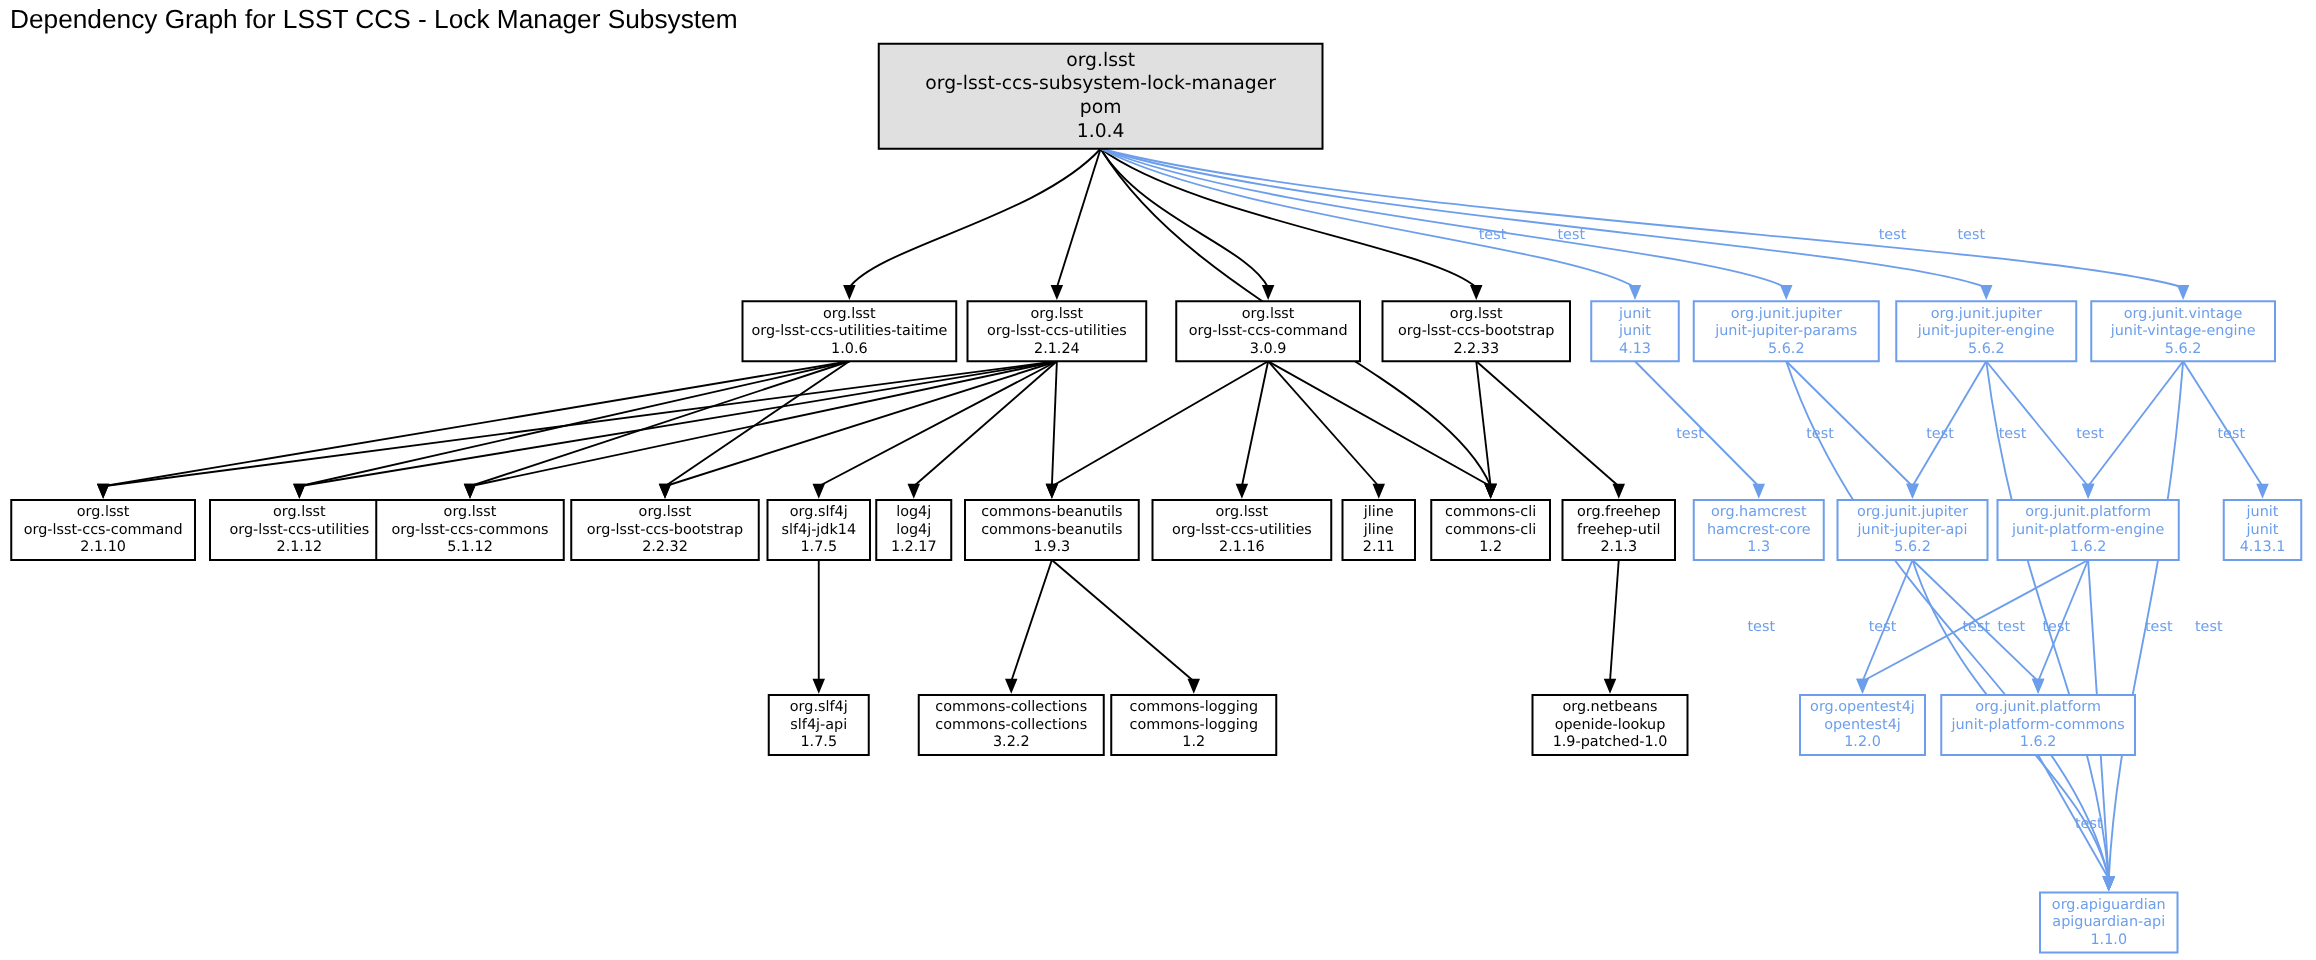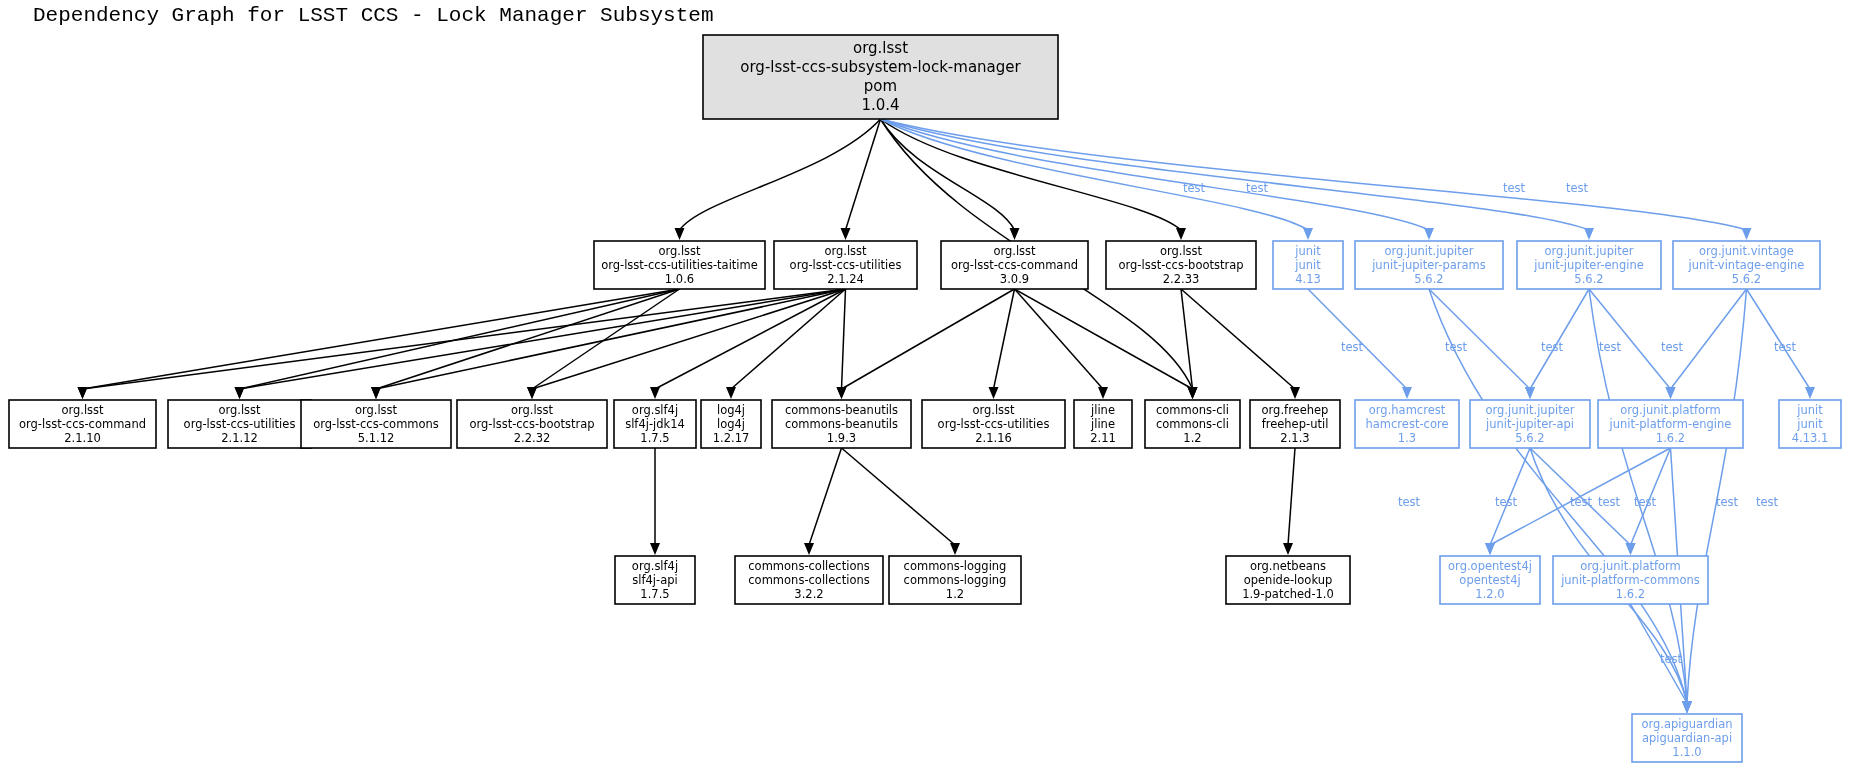--- a/index.html
+++ b/index.html
@@ -9,23 +9,23 @@
   }
   body {
     font-family: "DejaVu Sans", sans-serif;
     width: 1853px;
     height: 768px;
     overflow: hidden;
     position: relative;
   }
   #graph-title {
     position: absolute;
-    left: 33px;
+    left: 8px;
     top: 4px;
-    font-family: Liberation Mono, monospace;
+    font-family: Liberation Sans, sans-serif;
     font-size: 21px;
     color: #000000;
     white-space: nowrap;
     text-align: center;
   }
   svg#dep-graph {
     position: absolute;
     left: 0;
     top: 0;
     width: 1853px;

